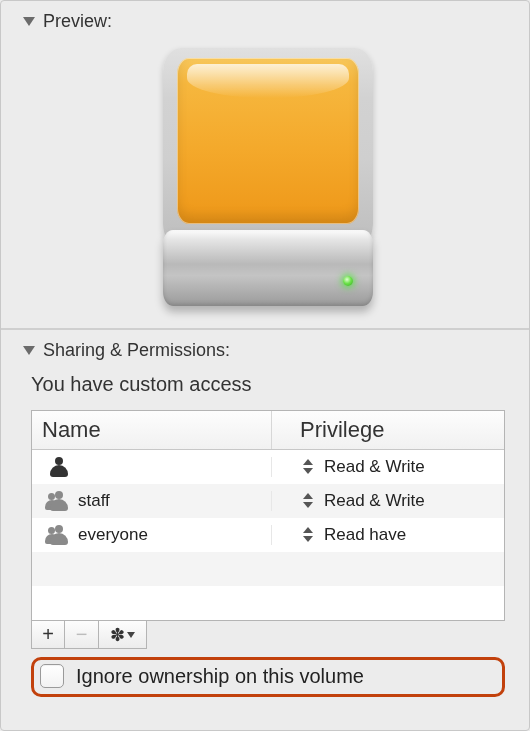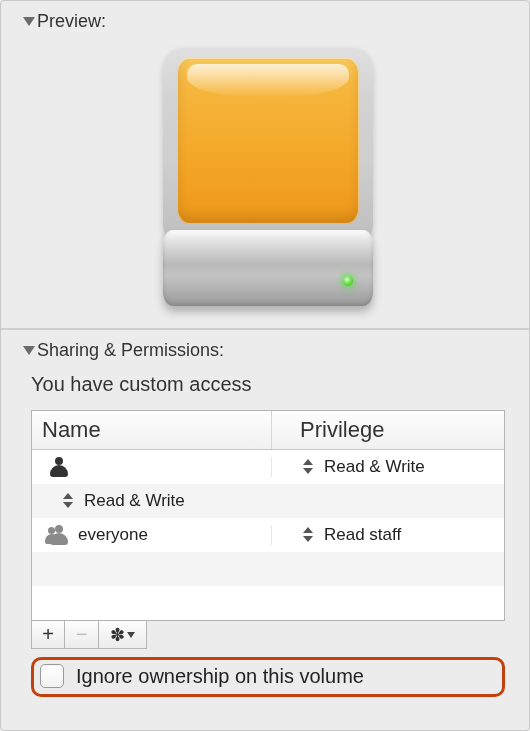--- a/index.html
+++ b/index.html
@@ -9,21 +9,21 @@
     font-size: 17px;
     color: #222;
     background: #ececec;
     border: 1px solid #c8c8c8;
     border-radius: 4px;
   }
 
   
   .section { padding: 10px 16px 14px 22px; }
   .preview-section { border-bottom: 2px solid #cfcfcf; padding-bottom: 22px; }
-  .disclosure-row { display: flex; align-items: center; cursor: default; }
+  .disclosure-row { display: flex; align-items: center; gap: 6px; cursor: default; }
   .disclosure-row .label { font-size: 18px; color: #333; }
   .tri {
     width: 0; height: 0;
     border-left: 6px solid transparent;
     border-right: 6px solid transparent;
     border-top: 9px solid #6b6b6b;
     margin-right: 2px;
   }
 
   .drive-wrap { display: flex; justify-content: center; padding-top: 16px; }
@@ -177,44 +177,53 @@
           </div>
           <div class="cell col-priv">
             <span class="stepper">
               <span class="up"></span>
               <span class="down"></span>
             </span>
             <span>Read &amp; Write</span>
           </div>
         </div>
         <div class="row">
-          <div class="cell col-priv">
-            <span class="stepper">
-              <span class="up"></span>
-              <span class="down"></span>
-            </span>
-            <span>Read &amp; Write</span>
-          </div>
-        </div>
-        <div class="row">
           <div class="cell col-name">
             <span class="user-icon dim">
               <span class="head2"></span>
               <span class="body2"></span>
               <span class="head"></span>
               <span class="body"></span>
             </span>
-            <span>everyone</span>
+            <span>staff</span>
           </div>
           <div class="cell col-priv">
             <span class="stepper">
               <span class="up"></span>
               <span class="down"></span>
             </span>
-            <span>Read staff</span>
+            <span>Read &amp; Write</span>
+          </div>
+        </div>
+        <div class="row">
+          <div class="cell col-name">
+            <span class="user-icon dim">
+              <span class="head2"></span>
+              <span class="body2"></span>
+              <span class="head"></span>
+              <span class="body"></span>
+            </span>
+            <span>everyone</span>
+          </div>
+          <div class="cell col-priv">
+            <span class="stepper">
+              <span class="up"></span>
+              <span class="down"></span>
+            </span>
+            <span>Read have</span>
           </div>
         </div>
         <div class="row">
           <div class="cell col-name"></div>
           <div class="cell col-priv"></div>
         </div>
         <div class="row">
           <div class="cell col-name"></div>
           <div class="cell col-priv"></div>
         </div>

